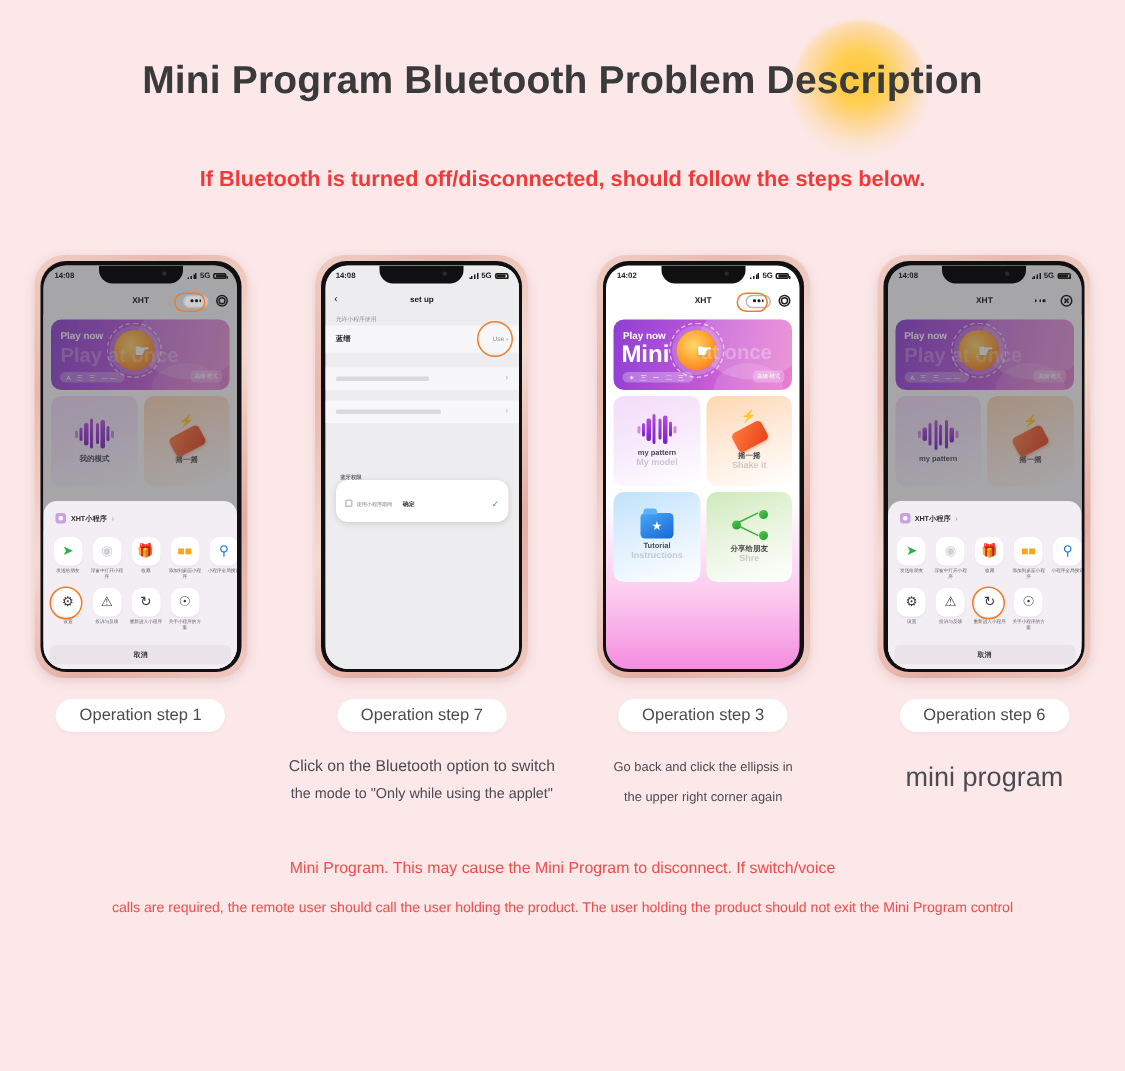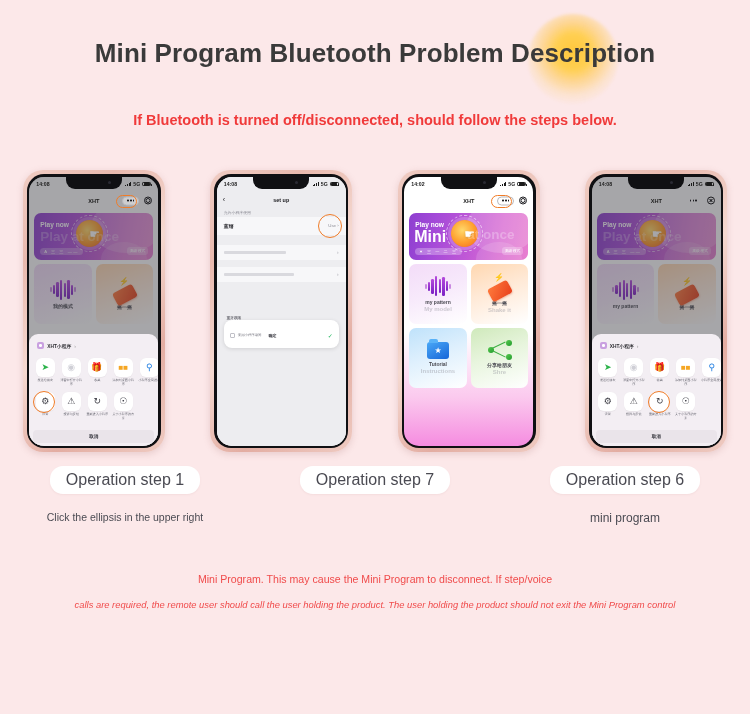--- a/index.html
+++ b/index.html
@@ -256,36 +256,36 @@
   .ttl-over{ position:absolute; left:8px; top:2px; font-size:3.6px; color:#6a6a72; font-weight:700;}
 
   
   .captions{
     position:absolute; top:466px; left:0; width:750px; height:80px;
     display:flex; justify-content:space-around;
   }
   .capcol{ width:180px; display:flex; flex-direction:column; align-items:center; }
   .pill{
     background:#fff; border-radius:13px; padding:5px 16px;
-    font-size:16px; color:#4a4a52; box-shadow:0 1px 2px rgba(180,130,130,.10);
+    font-size:11px; color:#4a4a52; box-shadow:0 1px 2px rgba(180,130,130,.10);
   }
   .captxt{
     margin-top:13px; text-align:center; color:#4b4b53; line-height:1.95;
     font-size:10.5px; width:190px;
   }
   .captxt.small{ font-size:8.6px; line-height:2.35; }
   .captxt.big{ font-size:11px; }
-  .captxt .l2big{ font-size:12px; }
+  .captxt .l2big{ font-size:18px; }
 
   
   .note{
     position:absolute; top:566px; left:0; width:750px;
     text-align:center; color:#f04b4b; font-size:10.6px; line-height:2.55;
   }
-  .note .ln3{ font-size:9.4px;font-style:italic; }
+  .note .ln3{ font-size:9.4px; }
   .note .ln4{ font-size:10.2px; }
 </style>
 </head>
 <body>
 
 <div class="sun-glow"></div>
 <div class="page-title">Mini Program Bluetooth Problem Description</div>
 <div class="subtitle">If Bluetooth is turned off/disconnected, should follow the steps below.</div>
 
 <div class="phones">
@@ -724,30 +724,40 @@
       </div>
     </div>
   </div>
 
 </div>
 
 <div class="captions">
   <div class="capcol">
     <div class="pill">Operation step 1</div>
     <div class="captxt">
-      <div>Click the ellipsis in the upper right</div>
     </div>
   </div>
   <div class="capcol">
     <div class="pill">Operation step 7</div>
+    <div class="captxt">
+      <div>Click on the Bluetooth option to switch</div>
+      <div style="font-size:9.6px;">the mode to "Only while using the applet"</div>
+    </div>
+  </div>
+  <div class="capcol">
+    <div class="pill">Operation step 3</div>
+    <div class="captxt small">
+      <div>Go back and click the ellipsis in</div>
+      <div>the upper right corner again</div>
+    </div>
   </div>
   <div class="capcol">
     <div class="pill">Operation step 6</div>
     <div class="captxt big">
       <div class="l2big">mini program</div>
     </div>
   </div>
 </div>
 
 <div class="note">
-  <div>Mini Program. This may cause the Mini Program to disconnect. If step/voice</div>
+  <div>Mini Program. This may cause the Mini Program to disconnect. If switch/voice</div>
   <div class="ln3">calls are required, the remote user should call the user holding the product. The user holding the product should not exit the Mini Program control</div>
 </div>
 
 </body></html>

